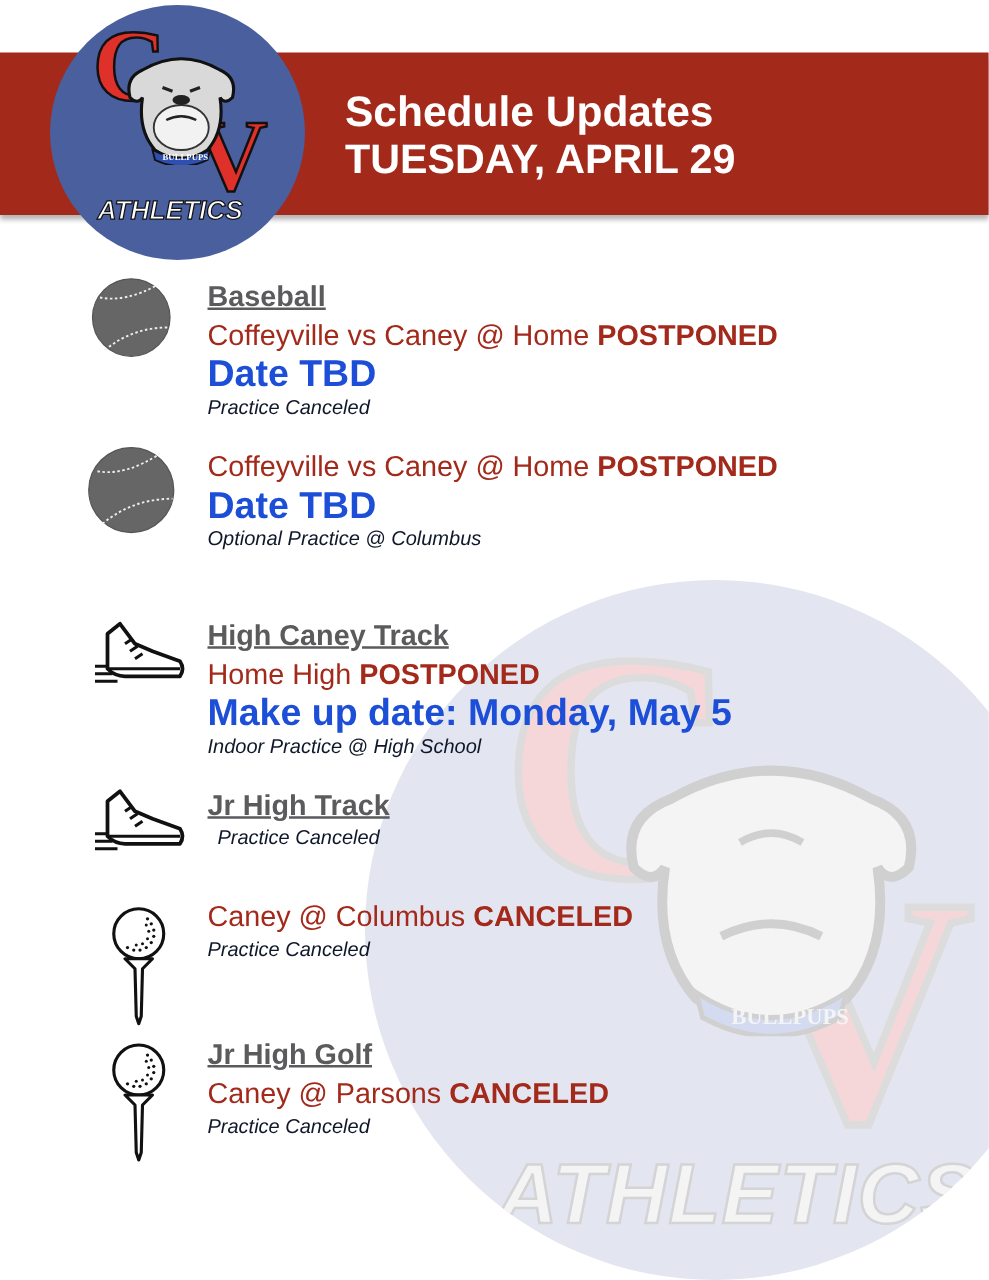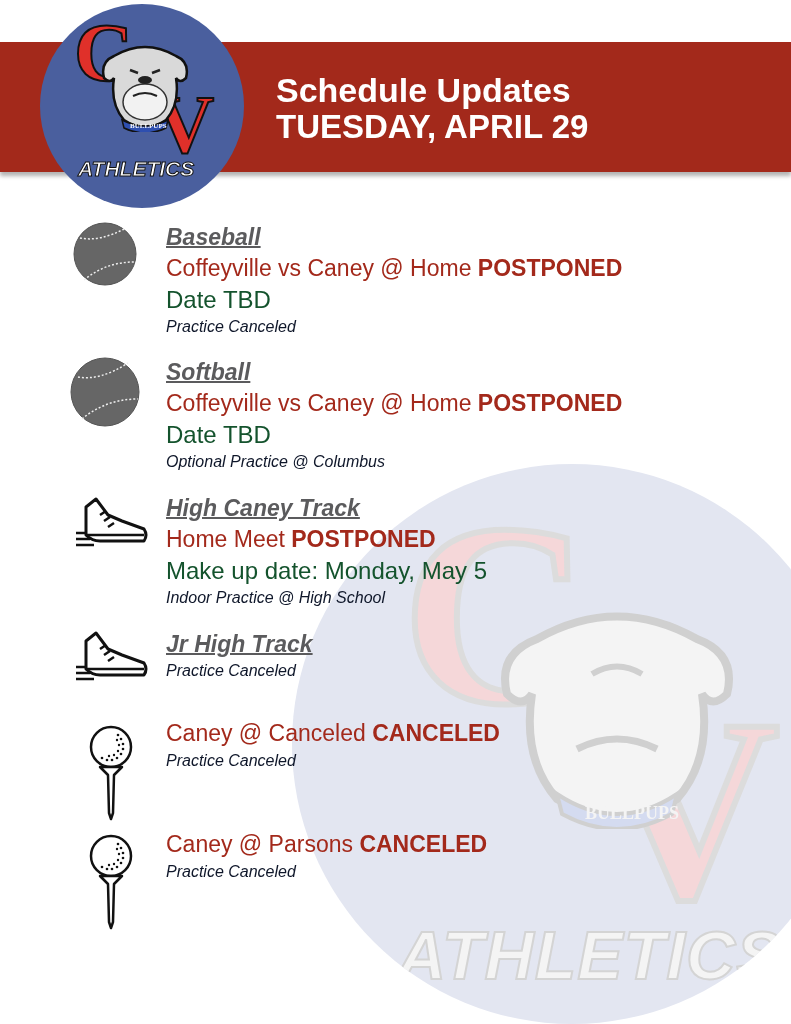--- a/index.html
+++ b/index.html
@@ -62,29 +62,29 @@
   .logo-text {
     position: absolute; left: 38px; top: 153px; font-size: 21px; font-style: italic;
     font-weight: bold; color: #ffffff; -webkit-text-stroke: 1px #111; letter-spacing: 0px;
   }
   
   .entries { position: absolute; left: 0; top: 0; }
   .entry { position: absolute; left: 0; }
   .icon { position: absolute; }
   .entry-text { position: absolute; left: 166px; }
   .sport {
-    font-size: 23px; font-weight: bold; font-style: italic; color: #5b5b5d;
+    font-size: 23px; font-weight: bold; color: #5b5b5d;
     text-decoration: underline; text-decoration-thickness: 2px; line-height: 30px;
     white-space: nowrap;
   }
   .event {
     font-size: 23px; color: #a3291b; line-height: 32px; white-space: nowrap;
   }
   .event .status { font-weight: bold; }
-  .detail { font-size: 24px; color: #14532d; line-height: 31px; white-space: nowrap; }
+  .detail { font-size: 30px; color: #1d4ed8; line-height: 31px; white-space: nowrap; font-weight: bold; }
   .note { font-size: 16px; color: #0f172a; font-style: italic; line-height: 24px; white-space: nowrap; }
 </style>
 </head>
 <body>
 
 <div class="watermark">
   <div class="wm-c">C</div>
   <div class="wm-v">V</div>
   <svg class="wm-dog" viewBox="0 0 240 230">
     <path d="M40 40 Q120 -5 200 40 Q240 55 230 95 Q215 110 205 95 Q215 160 180 200 Q120 235 60 200 Q25 160 35 95 Q25 110 10 95 Q0 55 40 40Z" fill="#f4f4f4" stroke="#d0d0d0" stroke-width="8"></path>
@@ -131,50 +131,49 @@
     </div>
   </div>
 
   <div class="entry" style="top:357px;">
     <svg class="icon" style="left:70px;top:0;width:70px;height:70px;" viewBox="0 0 70 70">
       <circle cx="35" cy="35" r="34" fill="#666" stroke="#555" stroke-width="1"></circle>
       <path d="M8 20 Q30 24 58 6" fill="none" stroke="#eee" stroke-width="1.5" stroke-dasharray="2 2"></path>
       <path d="M12 62 Q36 42 68 42" fill="none" stroke="#eee" stroke-width="1.5" stroke-dasharray="2 2"></path>
     </svg>
     <div class="entry-text" style="top:0;">
-      <div class="sport">Softball</div>
       <div class="event"><span>Coffeyville vs Caney @ Home</span> <span class="status">POSTPONED</span></div>
       <div class="detail">Date TBD</div>
       <div class="note">Optional Practice @ Columbus</div>
     </div>
   </div>
 
   <div class="entry" style="top:493px;">
     <svg class="icon" style="left:74px;top:2px;width:76px;height:56px;" viewBox="0 0 76 56">
       <path d="M12 12 L22 4 L34 20 L48 26 L70 34 Q74 40 70 46 L26 46 Q18 46 12 40 Z" fill="none" stroke="#111" stroke-width="3" stroke-linejoin="round"></path>
       <path d="M26 20 L32 16 M30 26 L36 22 M34 32 L40 28" stroke="#111" stroke-width="2.5"></path>
       <path d="M12 40 L70 40" stroke="#111" stroke-width="2.5"></path>
       <path d="M2 44 L16 44 M2 50 L20 50 M2 38 L12 38" stroke="#111" stroke-width="2.5"></path>
     </svg>
     <div class="entry-text" style="top:0;">
       <div class="sport">High Caney Track</div>
-      <div class="event"><span>Home Meet</span> <span class="status">POSTPONED</span></div>
+      <div class="event"><span>Home High</span> <span class="status">POSTPONED</span></div>
       <div class="detail">Make up date: Monday, May 5</div>
       <div class="note">Indoor Practice @ High School</div>
     </div>
   </div>
 
   <div class="entry" style="top:629px;">
     <svg class="icon" style="left:74px;top:0;width:76px;height:56px;" viewBox="0 0 76 56">
       <path d="M12 12 L22 4 L34 20 L48 26 L70 34 Q74 40 70 46 L26 46 Q18 46 12 40 Z" fill="none" stroke="#111" stroke-width="3" stroke-linejoin="round"></path>
       <path d="M26 20 L32 16 M30 26 L36 22 M34 32 L40 28" stroke="#111" stroke-width="2.5"></path>
       <path d="M12 40 L70 40" stroke="#111" stroke-width="2.5"></path>
       <path d="M2 44 L16 44 M2 50 L20 50 M2 38 L12 38" stroke="#111" stroke-width="2.5"></path>
     </svg>
-    <div class="entry-text" style="top:0;">
+    <div class="entry-text" style="top:0;text-align:center;">
       <div class="sport">Jr High Track</div>
       <div class="note">Practice Canceled</div>
     </div>
   </div>
 
   <div class="entry" style="top:717px;">
     <svg class="icon" style="left:88px;top:8px;width:46px;height:96px;" viewBox="0 0 46 96">
       <circle cx="23" cy="22" r="20" fill="#fff" stroke="#111" stroke-width="2.5"></circle>
       <g fill="#111">
         <circle cx="30" cy="10" r="1.3"></circle>
@@ -188,21 +187,21 @@
           <circle cx="14" cy="33" r="1.3"></circle>
         <circle cx="29" cy="15" r="1.2"></circle>
           <circle cx="31" cy="20" r="1.2"></circle>
           <circle cx="30" cy="26" r="1.2"></circle>
           <circle cx="26" cy="30" r="1.2"></circle>
           <circle cx="21" cy="31" r="1.2"></circle>
       </g>
       <path d="M12 42 L34 42 L26 50 L25 88 L23 94 L21 88 L20 50 Z" fill="#fff" stroke="#111" stroke-width="2.5" stroke-linejoin="round"></path>
     </svg>
     <div class="entry-text" style="top:0;">
-      <div class="event"><span>Caney @ Canceled</span> <span class="status">CANCELED</span></div>
+      <div class="event"><span>Caney @ Columbus</span> <span class="status">CANCELED</span></div>
       <div class="note">Practice Canceled</div>
     </div>
   </div>
 
   <div class="entry" style="top:828px;">
     <svg class="icon" style="left:88px;top:6px;width:46px;height:96px;" viewBox="0 0 46 96">
       <circle cx="23" cy="22" r="20" fill="#fff" stroke="#111" stroke-width="2.5"></circle>
       <g fill="#111">
         <circle cx="30" cy="10" r="1.3"></circle>
           <circle cx="33" cy="14" r="1.3"></circle>
@@ -215,18 +214,19 @@
           <circle cx="14" cy="33" r="1.3"></circle>
         <circle cx="29" cy="15" r="1.2"></circle>
           <circle cx="31" cy="20" r="1.2"></circle>
           <circle cx="30" cy="26" r="1.2"></circle>
           <circle cx="26" cy="30" r="1.2"></circle>
           <circle cx="21" cy="31" r="1.2"></circle>
       </g>
       <path d="M12 42 L34 42 L26 50 L25 88 L23 94 L21 88 L20 50 Z" fill="#fff" stroke="#111" stroke-width="2.5" stroke-linejoin="round"></path>
     </svg>
     <div class="entry-text" style="top:0;">
+      <div class="sport">Jr High Golf</div>
       <div class="event"><span>Caney @ Parsons</span> <span class="status">CANCELED</span></div>
       <div class="note">Practice Canceled</div>
     </div>
   </div>
 
 </div>
 
 </body></html>

